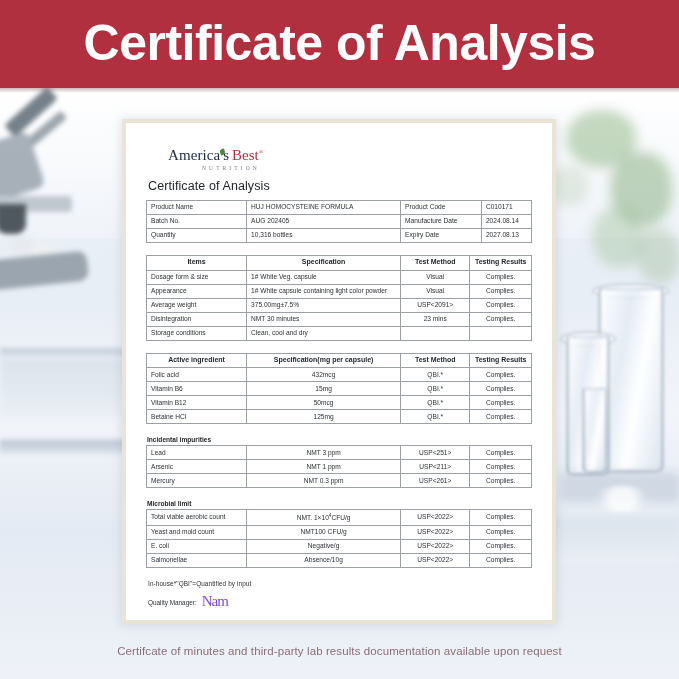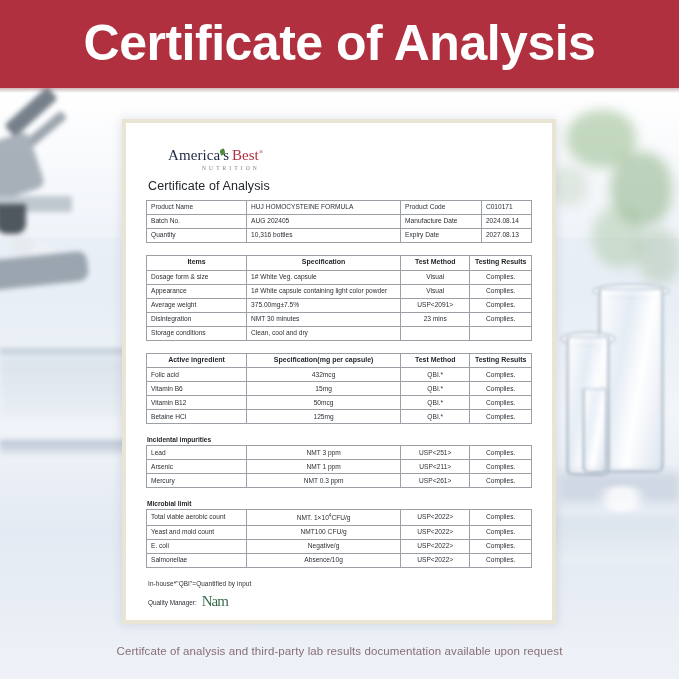--- a/index.html
+++ b/index.html
@@ -190,21 +190,21 @@
   
   .footnote{
     font-size:6.4px;color:#2b2f34;margin:12px 0 0 2px;letter-spacing:.1px;
   }
   .sig-row{
     display:flex;align-items:flex-end;margin:9px 0 0 2px;gap:5px;
   }
   .sig-label{font-size:6.4px;color:#2b2f34;}
   .sig-mark{
     font-family:"Liberation Serif", serif;
-    font-size:15px;color:#14532d;
+    font-size:15px;color:#6d28d9;
     transform:skewX(-12px) rotate(-4deg);
     line-height:10px;letter-spacing:-1px;
     opacity:.85;
   }
 
   
   .footer-note{
     position:absolute;left:0;top:645px;width:679px;
     text-align:center;
     font-size:11.5px;color:#8a6e74;
@@ -479,13 +479,13 @@
   <div class="footnote">In-house*"QBI"=Quantified by input</div>
 
   <div class="sig-row">
     <span class="sig-label">Quality Manager:</span>
     <span class="sig-mark">Nam</span>
   </div>
 
  </div>
 </div>
 
-<div class="footer-note">Certifcate of analysis and third-party lab results documentation available upon request</div>
+<div class="footer-note">Certifcate of minutes and third-party lab results documentation available upon request</div>
 
 </body></html>

